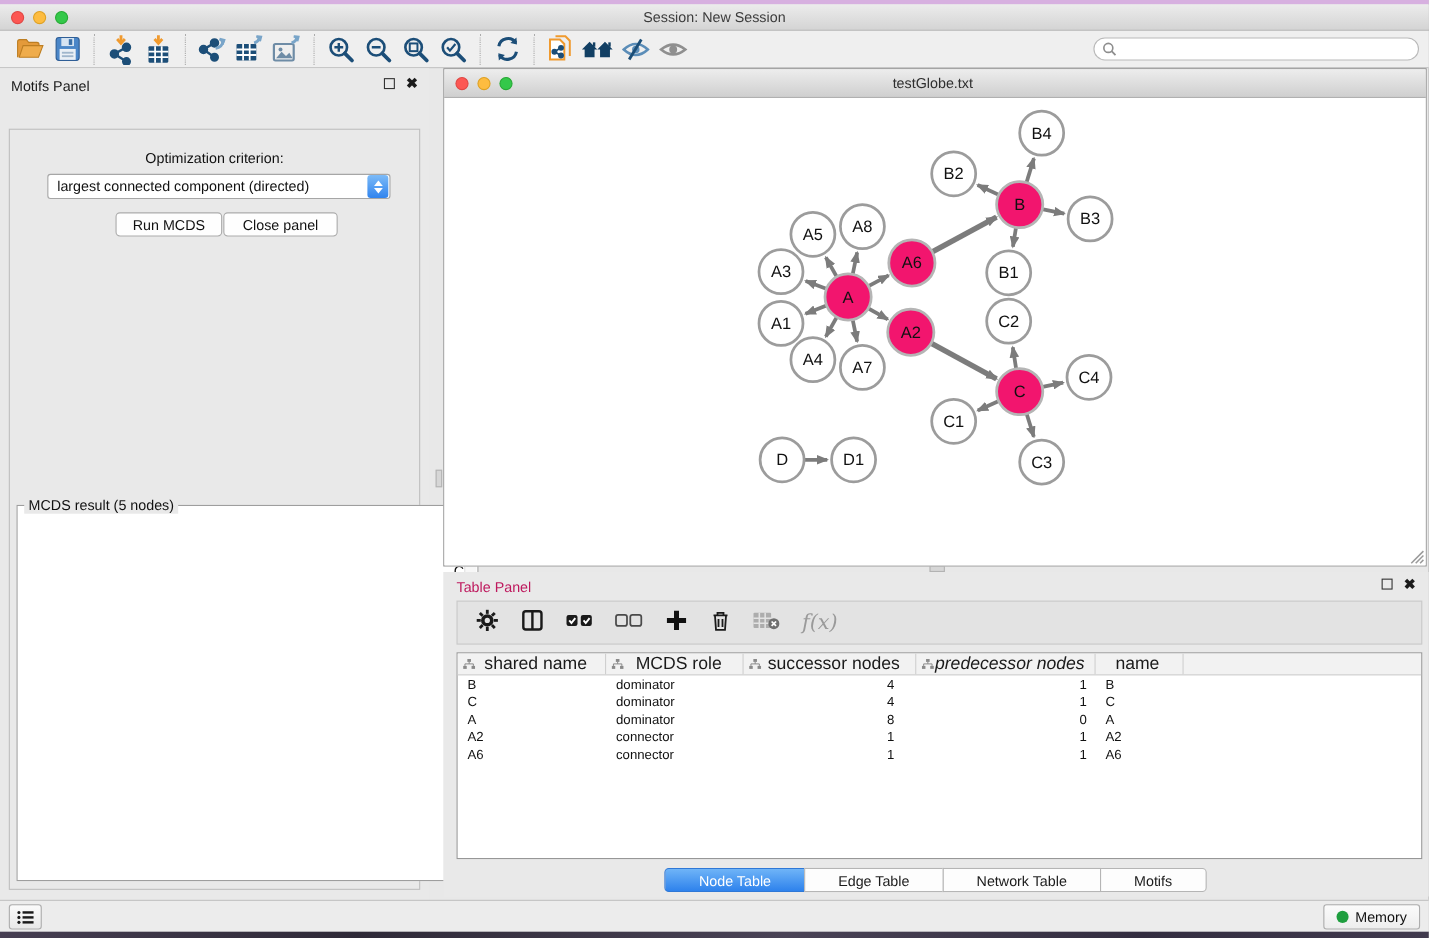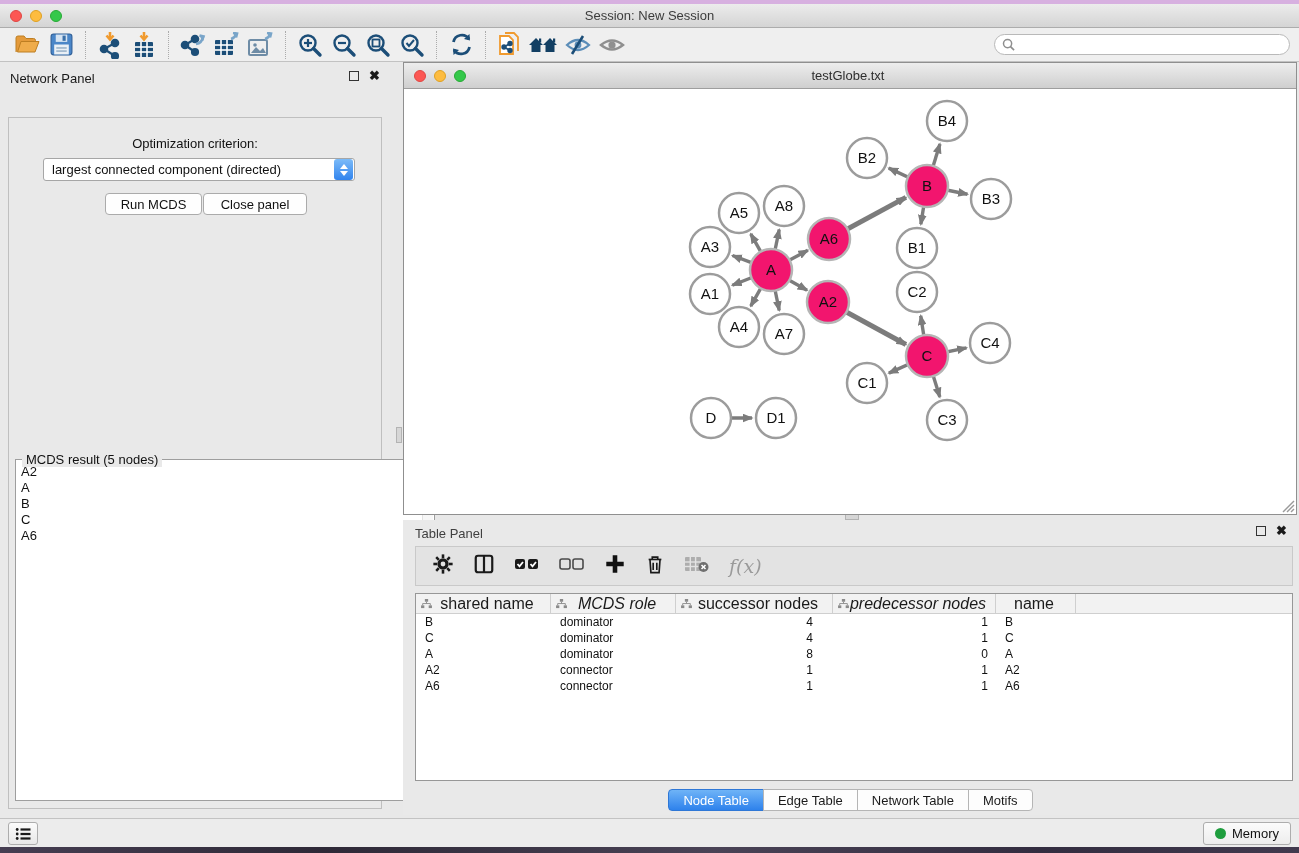--- a/index.html
+++ b/index.html
@@ -68,21 +68,21 @@
   .chev-up { width:0; height:0; border-left:4px solid transparent; border-right:4px solid transparent; border-bottom:5px solid #fff; }
   .chev-down { width:0; height:0; border-left:4px solid transparent; border-right:4px solid transparent; border-top:5px solid #fff; }
   .mac-btn {
     position:absolute; height:22px; background:#FEFEFE; border:1px solid #ABABAB; border-radius:4px;
     font-size:13px; color:#111; display:flex; align-items:center; justify-content:center;
   }
   #run-btn { left:96px; top:75px; width:97px; }
   #closepanel-btn { left:194px; top:75px; width:104px; }
   #result-box {
     position:absolute; left:6px; top:341px; width:420px; height:342px;
-    border:1px solid #9E9E9E; background:#fff;
+    border:1px solid #9E9E9E; background:#fff;text-align:right;
   }
   #result-legend {
     position:absolute; left:6px; top:-8px; background:#E9E9E9; padding:0 4px; font-size:13px; color:#111;
   }
   #result-list { position:absolute; left:0; top:4px; bottom:2px; right:12px; overflow:hidden; padding-left:5px; }
   .result-item { font-size:13px; line-height:16px; color:#111; }
   #result-scroll { position:absolute; right:1px; top:1px; bottom:1px; width:11px; background:#F7F7F7; border-left:1px solid #E2E2E2; }
   
   #network-window {
     position:absolute; left:403px; top:62px; width:894px; height:453px;
@@ -95,21 +95,21 @@
   }
   #nw-titlebar .title { position:absolute; left:0; right:4px; text-align:center; font-size:13px; color:#2E2E2E; }
   #nw-canvas { position:absolute; left:0; top:26px; right:0; bottom:0; background:#fff; overflow:hidden; }
   #graph-svg { position:absolute; left:0; top:0; }
   #nw-grip { position:absolute; right:1px; bottom:1px; }
   .split-handle { position:absolute; background:#D6D6D6; border:1px solid #B3B3B3; }
   #vsplit-handle { left:396px; top:427px; width:6px; height:16px; }
   #hsplit-handle { left:845px; top:514px; width:14px; height:6px; }
   
   #table-panel { position:absolute; left:403px; top:520px; width:896px; height:295px; background:#E9E9E9; }
-  #tp-header { position:absolute; left:12px; top:6px; font-size:13px; color:#404040; }
+  #tp-header { position:absolute; left:12px; top:6px; font-size:13px; color:#be185d; }
   #tp-btns { right:12px; top:6px; }
   #tp-toolbar {
     position:absolute; left:12px; top:26px; width:878px; height:40px;
     background:#E3E3E3; border:1px solid #C9C9C9;
     display:flex; align-items:center; padding-left:16px; gap:19px;
   }
   .fx-label { font-family:"DejaVu Serif", serif; font-style:italic; font-size:19px; color:#9A9A9A; }
   #node-table {
     position:absolute; left:12px; top:73px; width:878px; height:188px;
     background:#fff; border:1px solid #979797; overflow:hidden;
@@ -118,21 +118,21 @@
   .nt-hcell {
     display:flex; align-items:center; font-size:16px; color:#1A1A1A;
     border-right:1px solid #CFCFCF; padding-left:5px; position:relative;
   }
   .nt-hcell .hlabel { flex:1; text-align:center; padding-right:8px; }
   .nt-row { display:flex; height:16px; }
   .nt-cell { font-size:12px; line-height:16px; color:#111; padding-left:9px; white-space:nowrap; overflow:hidden; }
   .nt-cell.num { text-align:right; padding-left:0; }
   #tp-tabs { position:absolute; left:0; right:0; top:269px; display:flex; justify-content:center; }
   .tp-tab {
-    height:22px; padding:0 14px; font-size:13px; display:flex; align-items:center;
+    height:22px; padding:0 30px; font-size:13px; display:flex; align-items:center;
     background:#FDFDFD; border:1px solid #B5B5B5; margin-left:-1px; color:#1A1A1A;
   }
   .tp-tab:first-child { border-radius:4px 0 0 4px; }
   .tp-tab:last-child { border-radius:0 4px 4px 0; }
   .tp-tab.active { background:linear-gradient(#6FB4F7,#2E82EC); color:#fff; border-color:#2E77D6; }
   
   #status-bar {
     position:absolute; left:0; top:818px; width:1299px; height:29px;
     background:#ECECEC; border-top:1px solid #C3C3C3;
   }
@@ -341,21 +341,21 @@
     <div id="search-box">
       <svg width="13" height="13" viewBox="0 0 14 14">
           <circle cx="6" cy="6" r="4.4" fill="none" stroke="#8E8E8E" stroke-width="1.6"></circle>
           <line x1="9.2" y1="9.2" x2="13" y2="13" stroke="#8E8E8E" stroke-width="1.8"></line>
         </svg>
       <input type="text" value="" style="">
     </div>
   </div>
 
   <div id="control-panel">
-    <div id="cp-header">Network Panel</div>
+    <div id="cp-header">Motifs Panel</div>
     <div class="win-btns" id="cp-btns">
       <div class="float-box"></div>
       <div class="close-x">✖</div>
     </div>
     <div id="cp-content">
       <div id="opt-label">Optimization criterion:</div>
       <div id="criterion-select">
         <div class="sel-text">largest connected component (directed)</div>
         <div class="stepper">
           <div class="chev-up"></div>
@@ -604,21 +604,21 @@
                 <rect x="4.2" y="0" width="3.6" height="3"></rect>
                 <rect x="0" y="7" width="3.6" height="3"></rect>
                 <rect x="8.4" y="7" width="3.6" height="3"></rect>
               </g>
               <g stroke="#8A8A8A" stroke-width="1">
                 <path d="M6 3 v2 M1.8 7 v-2 h8.4 v2" fill="none"></path>
               </g>
             </svg>
             <span class="hlabel">shared name</span>
           </div>
-          <div class="nt-hcell" style="width: 125px; font-style: italic;">
+          <div class="nt-hcell" style="width: 125px;">
             <svg width="11" height="10" viewBox="0 0 12 11">
               <g fill="#8A8A8A">
                 <rect x="4.2" y="0" width="3.6" height="3"></rect>
                 <rect x="0" y="7" width="3.6" height="3"></rect>
                 <rect x="8.4" y="7" width="3.6" height="3"></rect>
               </g>
               <g stroke="#8A8A8A" stroke-width="1">
                 <path d="M6 3 v2 M1.8 7 v-2 h8.4 v2" fill="none"></path>
               </g>
             </svg>

